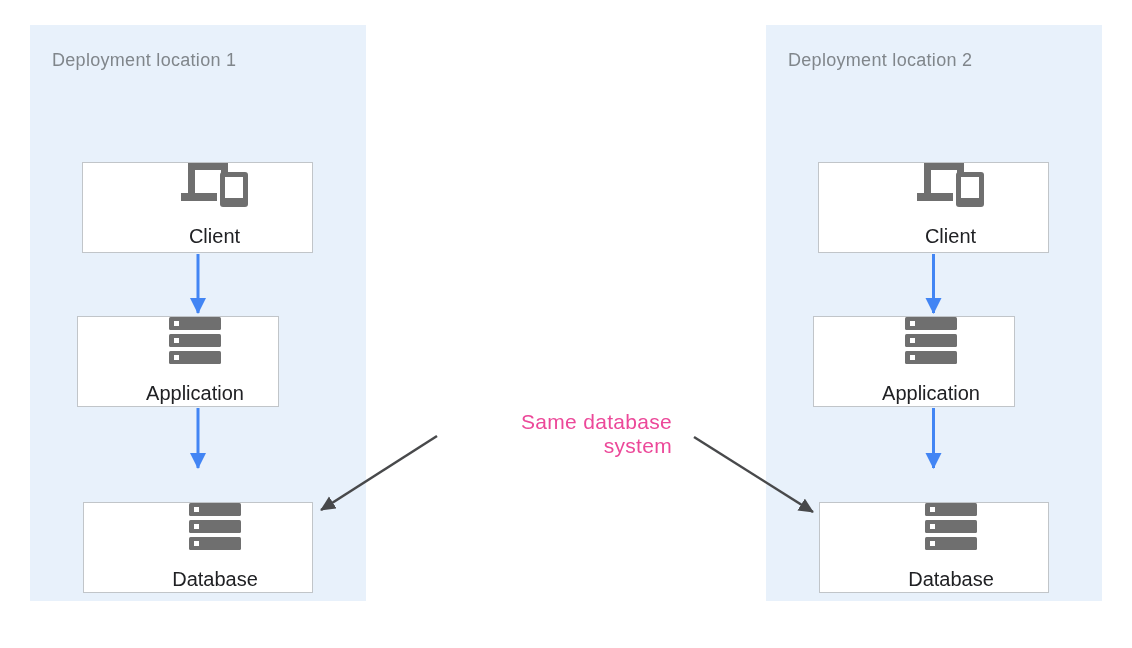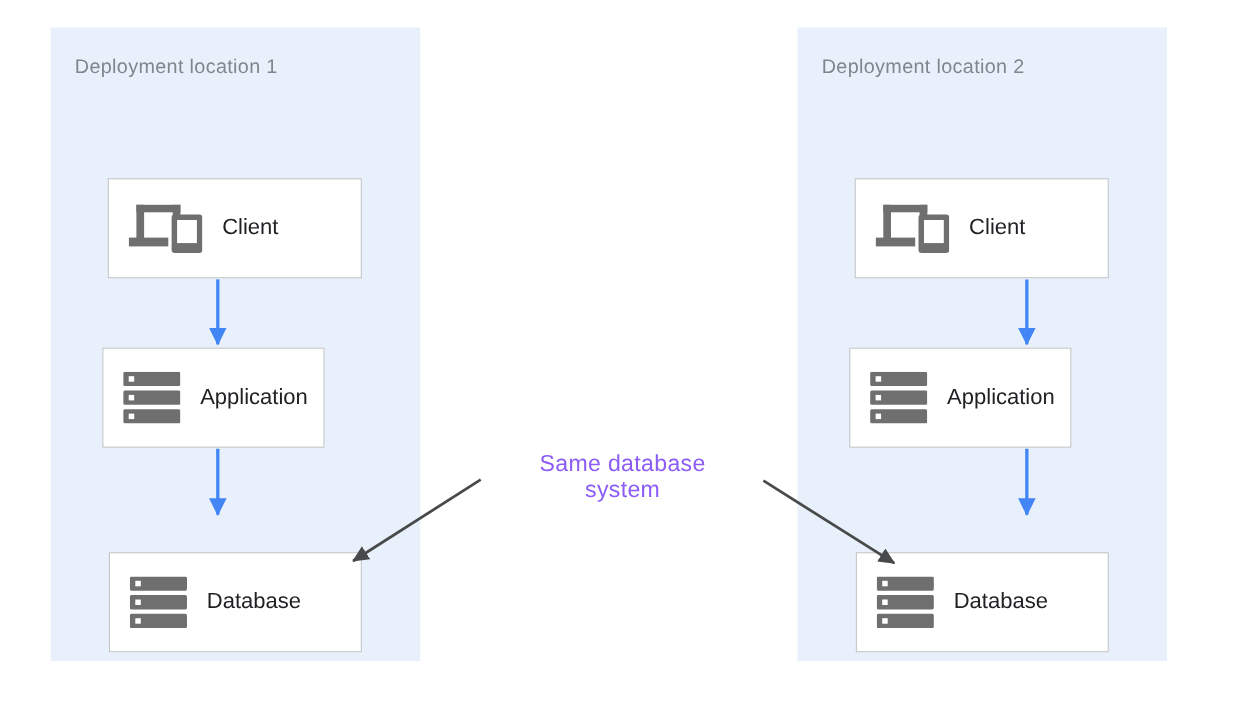--- a/index.html
+++ b/index.html
@@ -15,63 +15,64 @@
     background: #ffffff;
     overflow: hidden;
   }
   .panel {
     position: absolute;
     top: 25px;
     width: 336px;
     height: 576px;
     background: #e8f1fb;
   }
-  .panel-left  { left: 46px; }
-  .panel-right { left: 725px; }
+  .panel-left  { left: 30px; }
+  .panel-right { left: 766px; }
   .panel-label {
     position: absolute;
     left: 22px;
     top: 25px;
     font-size: 18px;
     letter-spacing: 0.3px;
     color: #80868b;
   }
   .node {
     position: absolute;
     height: 91px;
     background: #ffffff;
     border: 1px solid #c1c5c9;
     box-sizing: border-box;
     display: flex;
     align-items: center;
-    padding-left: 18px;
+    padding-left: 34px;
     gap: 18px;
+    flex-direction: column;
   }
   .pos-client { left: 52px; top: 137px; width: 231px; }
   .pos-app    { left: 47px; top: 291px; width: 202px; }
   .pos-db     { left: 53px; top: 446px; width: 230px; margin-top: 31px; }
   .node-label {
     font-size: 20px;
     color: #202124;
     white-space: nowrap;
   }
   .icon {
     display: inline-flex;
     flex: 0 0 auto;
   }
   .annotation {
     position: absolute;
     left: 460px;
     top: 410px;
     width: 212px;
-    text-align: center;
+    text-align: right;
     font-size: 21px;
     line-height: 24px;
     letter-spacing: 0.3px;
-    color: #8b5cf6;
+    color: #ec4899;
     white-space: pre-line;
   }
   .overlay {
     position: absolute;
     left: 0;
     top: 0;
     pointer-events: none;
   }
 </style>
 </head>

